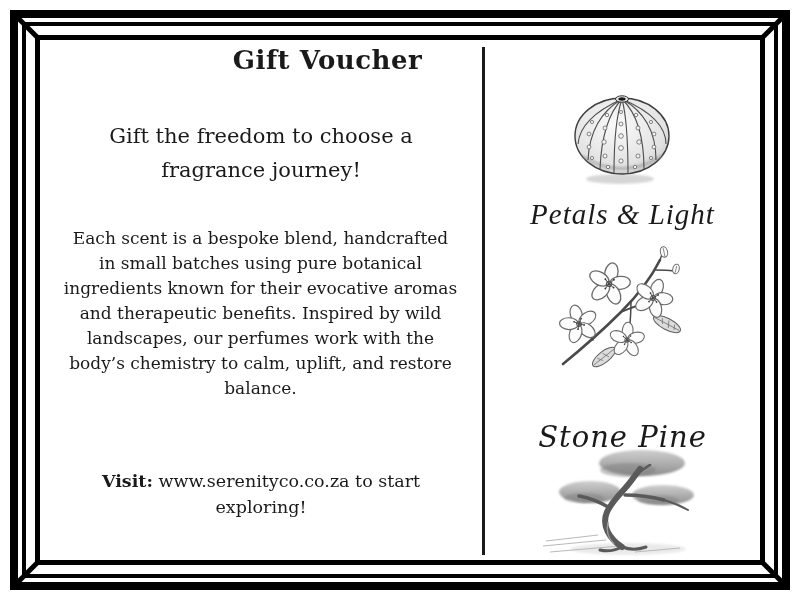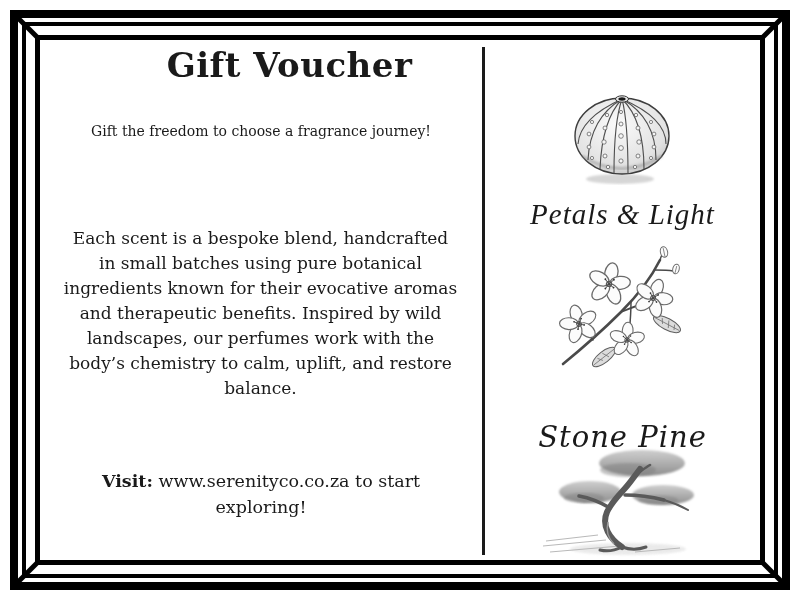--- a/index.html
+++ b/index.html
@@ -9,25 +9,25 @@
     background:#ffffff; color:#1a1a1a;
     font-family:"DejaVu Serif", serif;
   }
   .frame-svg { position:absolute; left:0; top:0; }
   .content { position:absolute; left:40px; top:40px; width:720px; height:520px; }
 
   
   .left-col { position:absolute; left:0; top:0; width:442px; height:520px; }
   .title {
     position:absolute; top:5px; left:0; width:499px; text-align:center;
-    font-size:34px; font-weight:bold; letter-spacing:.5px;
+    font-size:26px; font-weight:bold; letter-spacing:.5px;padding-left:38px;
   }
   .subtitle {
     position:absolute; top:80px; left:36px; width:370px; text-align:center;
-    font-size:14px; line-height:1.6;
+    font-size:21px; line-height:1.6;
   }
   .body-text {
     position:absolute; top:186px; left:23px; width:395px; text-align:center;
     font-size:17px; line-height:1.47;
   }
   .cta {
     position:absolute; top:428px; left:36px; width:370px; text-align:center;
     font-size:17.5px; line-height:1.5;
   }
   .cta-label { font-weight:bold; }

